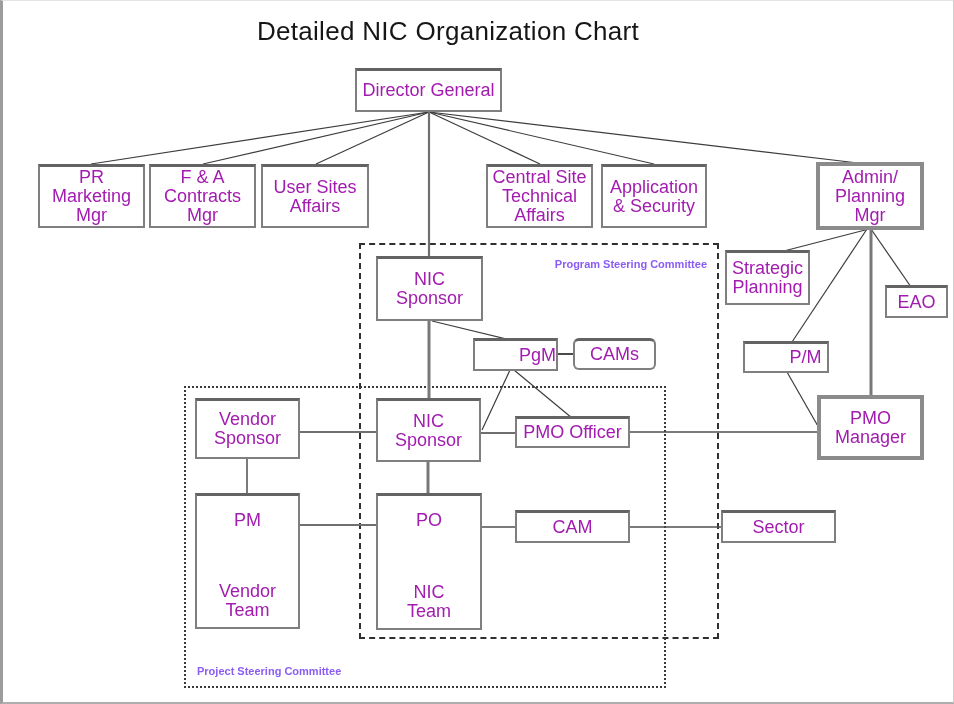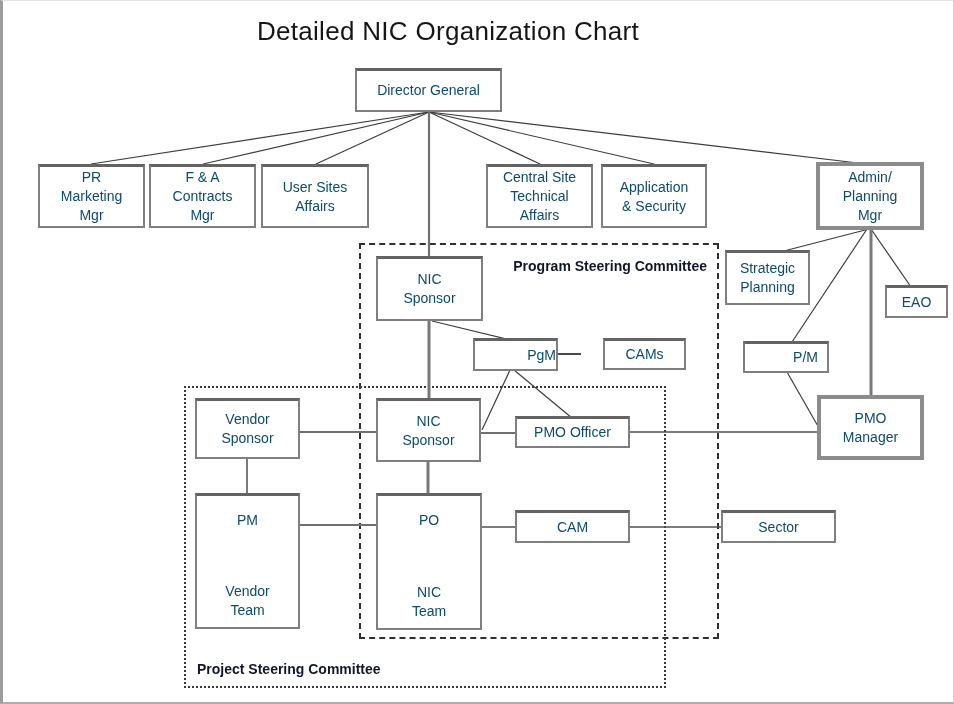--- a/index.html
+++ b/index.html
@@ -15,21 +15,21 @@
   }
   .title {
     position:absolute; left:180px; top:15px; width:530px;
     text-align:center; font-size:26px; color:#161616; letter-spacing:0.3px;
     z-index:4;
   }
   .committee { position:absolute; z-index:1; }
   .committee.program { border:2px dashed #2f2f2f; }
   .committee.project { border:2px dotted #3a3a3a; }
   .committee-label {
-    position:absolute; font-weight:bold; font-size:14px; color:#0f172a;
+    position:absolute; font-weight:bold; font-size:11px; color:#8b5cf6;
     white-space:nowrap;
     text-align:right;
   }
   .committee.program .committee-label { right:10px; top:13px; }
   .committee.project .committee-label { left:11px; bottom:9px; }
 
   svg.lines { position:absolute; left:0; top:0; z-index:2; pointer-events:none; }
   .ln-thin  { stroke:#3d3d3d; stroke-width:1.2; }
   .ln-mthin { stroke:#4f4f4f; stroke-width:1.5; }
   .ln-dark2 { stroke:#4a4a4a; stroke-width:2; }
@@ -37,21 +37,21 @@
   .ln-thick { stroke:#787878; stroke-width:3; }
 
   .box {
     position:absolute; box-sizing:border-box; background:#ffffff;
     border:2px solid #7f7f7f; border-top:3px solid #636363;
     display:flex; align-items:center; justify-content:center;
     text-align:center; z-index:3;
   }
   .box.heavy { border:4px solid #8b8b8b; }
   .box .lbl {
-    white-space:pre-line; font-size:14px; line-height:19px; color:#0c4a6e;
+    white-space:pre-line; font-size:18px; line-height:19px; color:#a21caf;
   }
   .box.team { flex-direction:column; justify-content:space-between; padding:15px 15px 7px; }
 </style>
 </head>
 <body>
 
 <div class="stage">
 
   <div class="title">Detailed NIC Organization Chart</div>
 
@@ -123,21 +123,21 @@
 Mgr</span>
   </div>
 
   <div class="box" style="left:373px; top:255px; width:107px; height:65px;">
     <span class="lbl">NIC
 Sponsor</span>
   </div>
   <div class="box" style="left:470px; top:337px; width:85px; height:33px;justify-content:flex-end;">
     <span class="lbl">PgM</span>
   </div>
-  <div class="box" style="left:600px; top:337px; width:83px; height:32px;">
+  <div class="box" style="left:570px; top:337px; width:83px; height:32px;border-radius:6px;">
     <span class="lbl">CAMs</span>
   </div>
 
   <div class="box" style="left:722px; top:249px; width:85px; height:55px;">
     <span class="lbl">Strategic
 Planning</span>
   </div>
   <div class="box" style="left:882px; top:284px; width:63px; height:33px;">
     <span class="lbl">EAO</span>
   </div>

